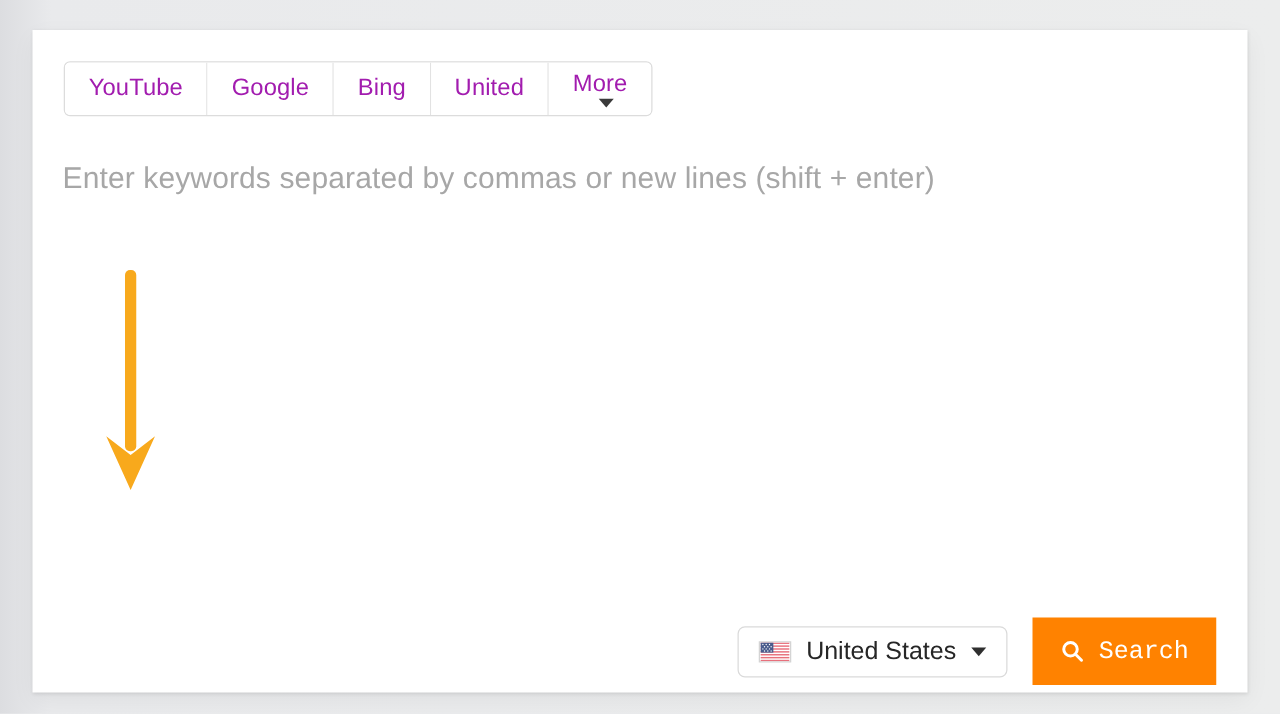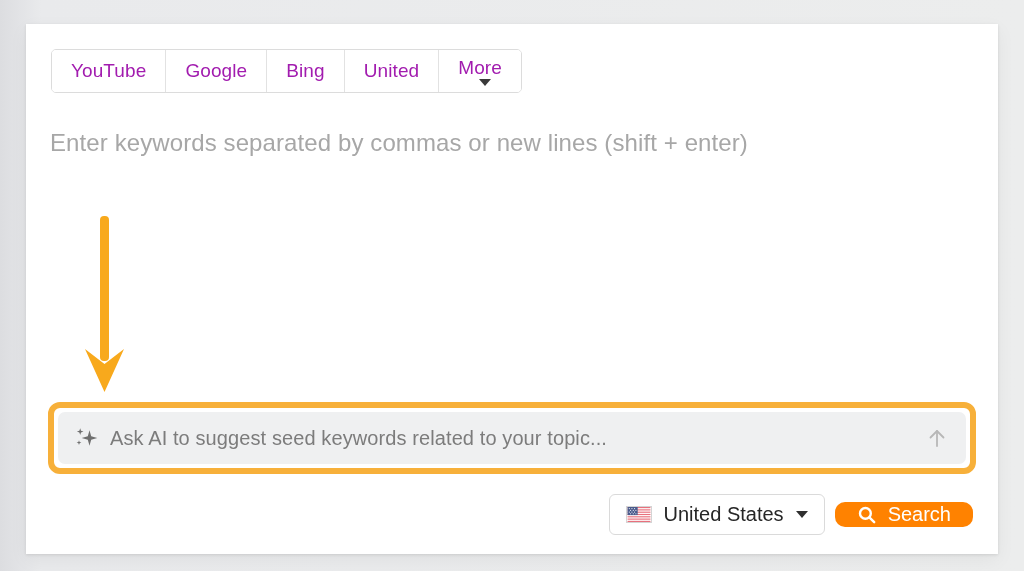--- a/index.html
+++ b/index.html
@@ -141,21 +141,21 @@
     cursor: pointer;
   }
 
   
   #controls {
     position: absolute;
     right: 25px;
     top: 470px;
     display: flex;
     align-items: center;
-    gap: 10px;
+    gap: 20px;
   }
   #country-select {
     display: flex;
     align-items: center;
     height: 41px;
     padding: 0 16px;
     border: 1px solid #dadada;
     border-radius: 6px;
     background: #fff;
     font-size: 20px;
@@ -175,28 +175,28 @@
     margin-left: 12px;
     width: 0; height: 0;
     border-left: 6px solid transparent;
     border-right: 6px solid transparent;
     border-top: 7px solid #2f2f2f;
   }
   #search-button {
     display: flex;
     align-items: center;
     justify-content: center;
-    height: 25px;
+    height: 54px;
     padding: 0 22px;
     background: #ff8200;
     border: none;
-    border-radius: 10px;
+    border-radius: 0;
     color: #ffffff;
     font-size: 20px;
-    font-family: Liberation Sans, sans-serif;
+    font-family: Liberation Mono, monospace;
     cursor: pointer;
     white-space: nowrap;
   }
   #search-button .mag { margin-right: 11px; display:flex; align-items:center; }
 </style>
 </head>
 <body>
 
 <div id="page">
 
@@ -221,38 +221,20 @@
       </div>
     </div>
 
     <div id="kw-placeholder">Enter keywords separated by commas or new lines (shift + enter)</div>
 
     <svg id="arrow" viewBox="0 0 70 180">
       <rect x="30" y="0" width="9" height="145" rx="4" fill="#f8a91c"></rect>
       <path d="M 15 133 L 34.5 176 L 54 133 L 34.5 148 Z" fill="#f8a91c"></path>
     </svg>
 
-    <div id="ai-highlight">
-      <div id="ai-input">
-        <span id="ai-sparkle">
-          <svg width="26" height="26" viewBox="0 0 26 26">
-            <path d="M15.5 5.2 L17.2 11.3 L23.3 13 L17.2 14.7 L15.5 20.8 L13.8 14.7 L7.7 13 L13.8 11.3 Z" fill="#6f6f6f"></path>
-            <path d="M6.2 3.3 L7 5.8 L9.5 6.6 L7 7.4 L6.2 9.9 L5.4 7.4 L2.9 6.6 L5.4 5.8 Z" fill="#6f6f6f"></path>
-            <path d="M5.0 15.2 L5.6 17.0 L7.4 17.6 L5.6 18.2 L5.0 20.0 L4.4 18.2 L2.6 17.6 L4.4 17.0 Z" fill="#6f6f6f"></path>
-          </svg>
-        </span>
-        <span id="ai-text">Ask AI to suggest seed keywords related to your topic...</span>
-        <span id="ai-submit">
-          <svg width="24" height="24" viewBox="0 0 24 24" fill="none" stroke="#b7b7b7" stroke-width="1.8" stroke-linecap="round" stroke-linejoin="round">
-            <line x1="12" y1="20" x2="12" y2="5"></line>
-            <polyline points="5.5,11.5 12,5 18.5,11.5"></polyline>
-          </svg>
-        </span>
-      </div>
-    </div>
 
     <div id="controls">
 
       <div id="country-select">
         <svg id="flag" viewBox="0 0 26 17">
           <rect width="26" height="17" fill="#ffffff"></rect>
           <g fill="#e8707c">
             <rect y="0" width="26" height="1.31"></rect>
             <rect y="2.62" width="26" height="1.31"></rect>
             <rect y="5.24" width="26" height="1.31"></rect>

